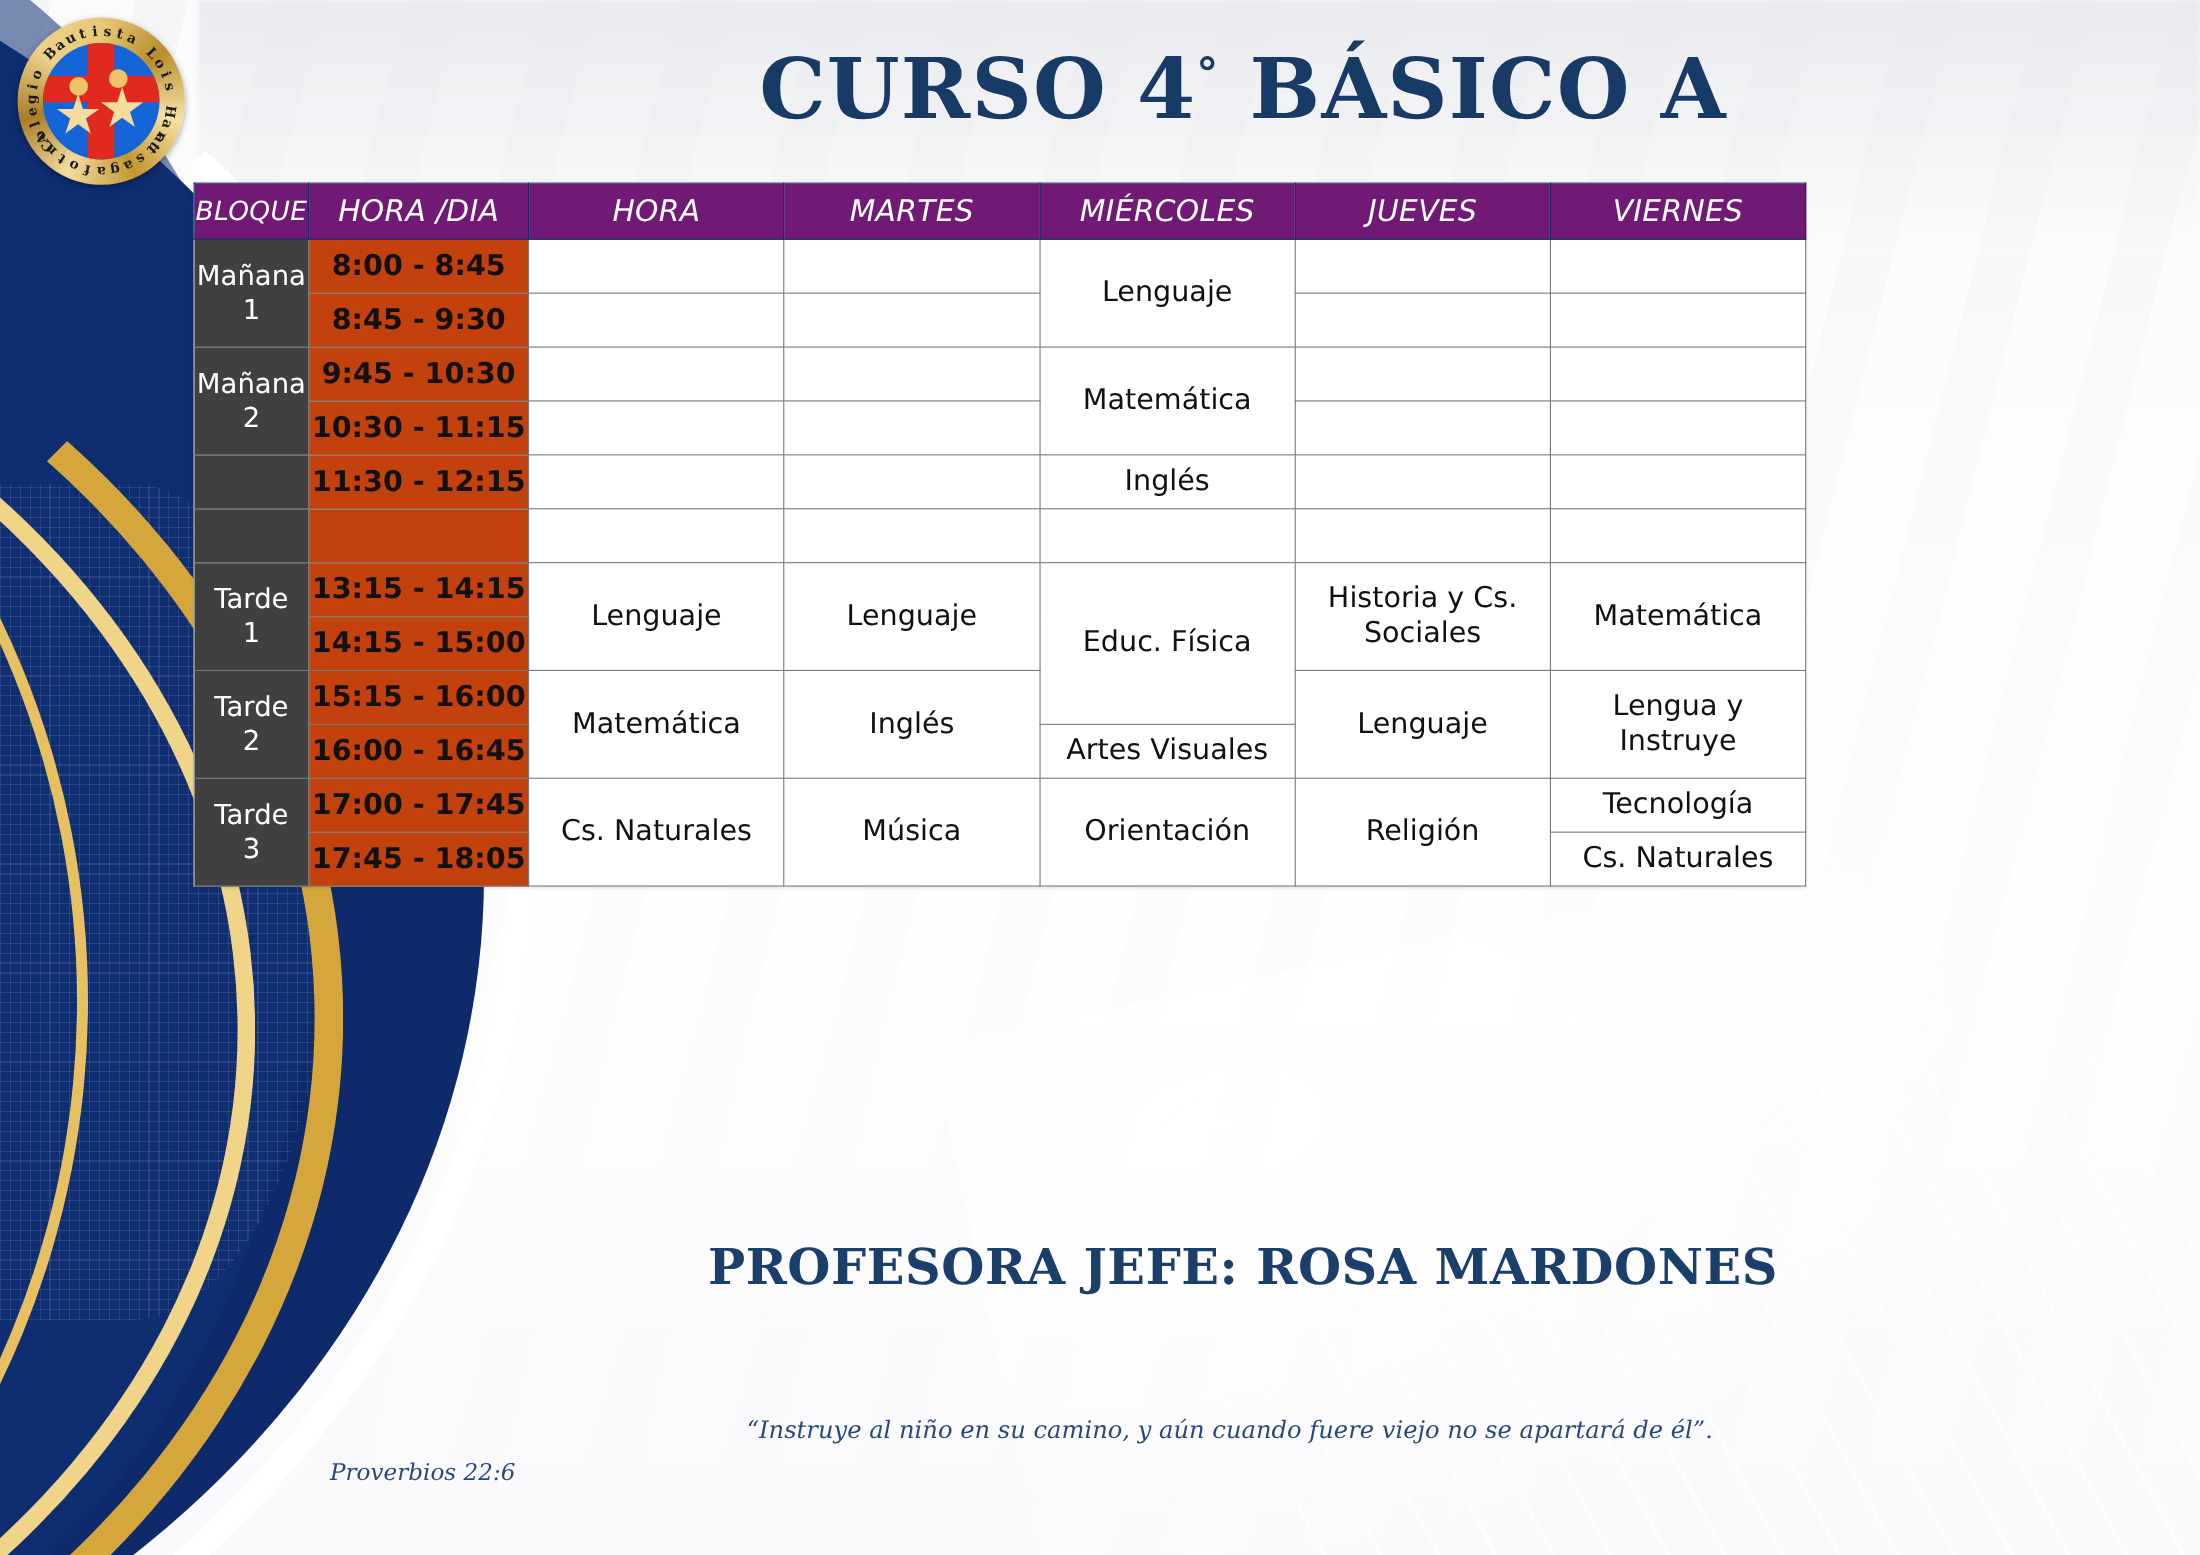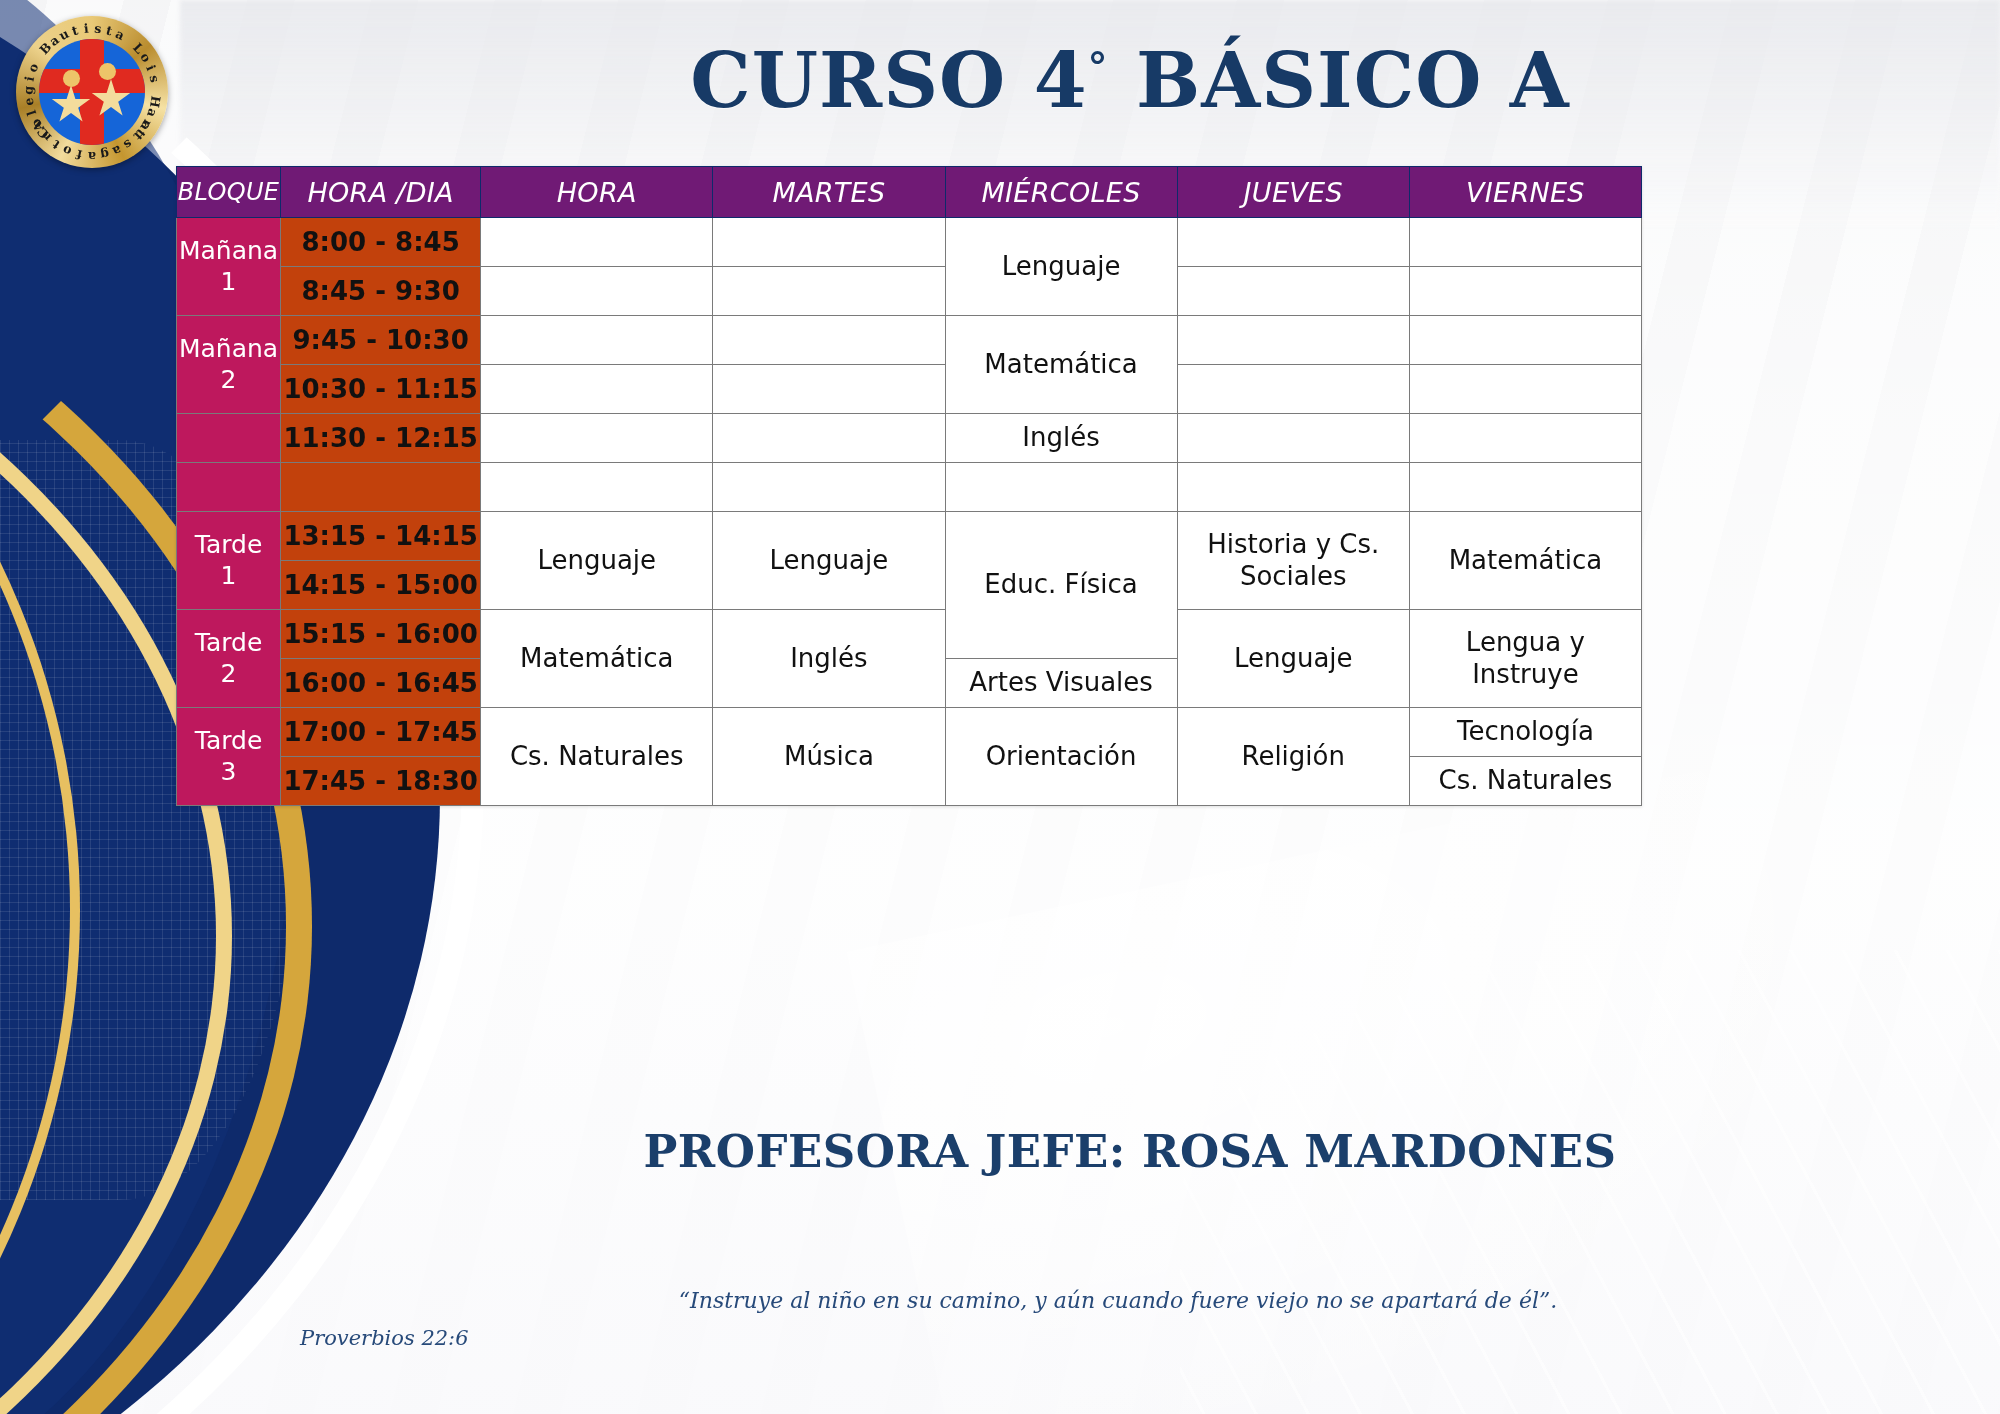--- a/index.html
+++ b/index.html
@@ -130,21 +130,21 @@
   }
   #sched thead th{
     background:#701a75;color:#ffffff;
     font-weight:400;font-size:27px;letter-spacing:.3px;
     height:50px;border-color:#0e2a6b;
     border-bottom:1px solid #0e2a6b;
     font-style:italic;
   }
   #sched thead th.h-bloque{font-size:24px;}
   td.bloque{
-    background:#be185d;color:#ffffff;
+    background:#404040;color:#ffffff;
     font-size:25px;line-height:1.22;font-weight:400;
     border-color:#0e2a6b;
   }
   td.bloque.empty{color:transparent;}
   td.hora{
     background:#c2410c;color:#111111;
     font-weight:700;font-size:26px;
     text-align:left;padding-left:12px;
     border-color:#9a9a9a;
     white-space:nowrap;
@@ -366,21 +366,21 @@
       </td>
       <td class="hora">17:00 - 17:45</td>
       <td class="subj" rowspan="2">Cs. Naturales</td>
       <td class="subj" rowspan="2">Música</td>
       <td class="subj" rowspan="2">Orientación</td>
       <td class="subj" rowspan="2">Religión</td>
       <td class="subj">Tecnología</td>
     </tr>
 
     <tr class="r">
-      <td class="hora">17:45 - 18:30</td>
+      <td class="hora">17:45 - 18:05</td>
       <td class="subj">Cs. Naturales</td>
     </tr>
   </tbody>
 </table>
 
 <div id="teacher">PROFESORA JEFE: ROSA MARDONES</div>
 <div id="verse">“Instruye al niño en su camino, y aún cuando fuere viejo no se apartará de él”.</div>
 <div id="verse-ref">Proverbios 22:6</div>
 
 </body></html>

